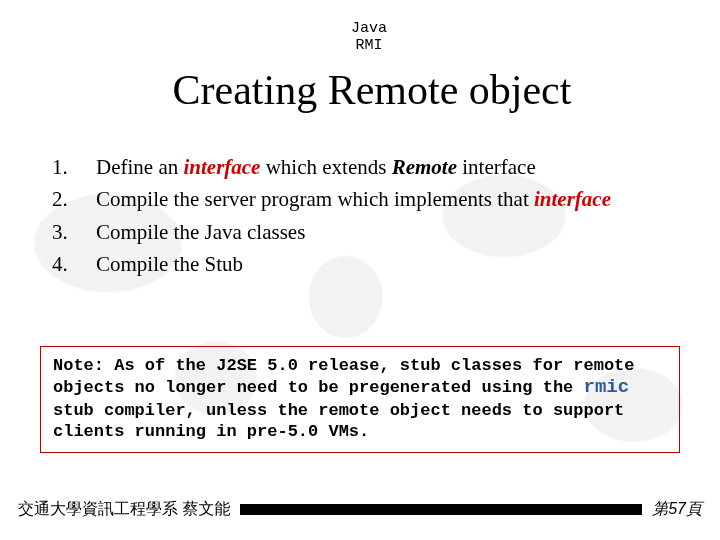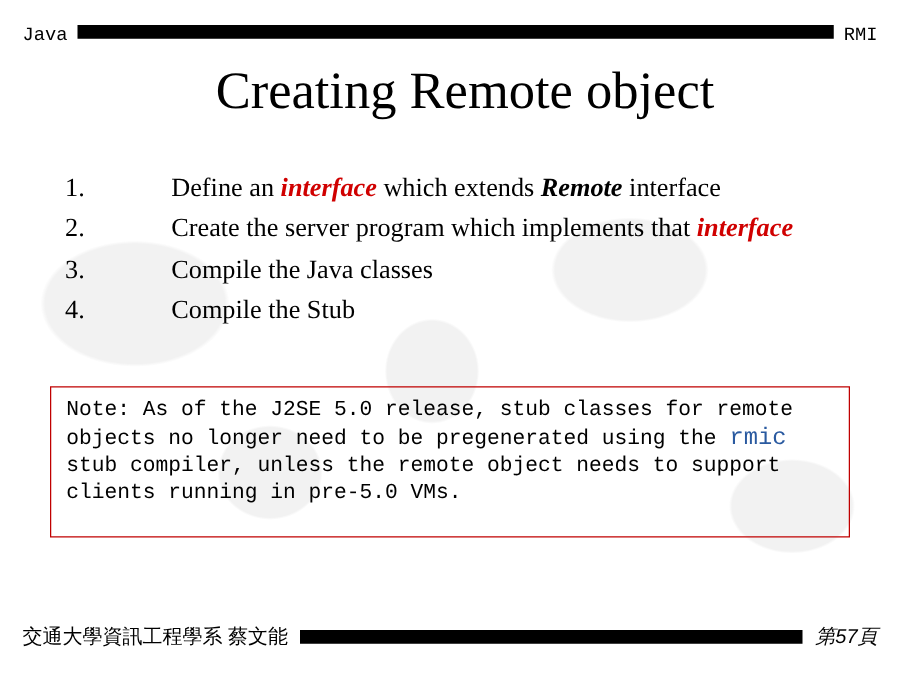--- a/index.html
+++ b/index.html
@@ -19,24 +19,25 @@
         radial-gradient(ellipse 180px 120px at 15% 45%, #666 0%, #666 40%, transparent 42%),
         radial-gradient(ellipse 100px 90px at 30% 70%, #666 0%, #666 40%, transparent 42%),
         radial-gradient(ellipse 150px 100px at 70% 40%, #666 0%, #666 40%, transparent 42%),
         radial-gradient(ellipse 90px 100px at 48% 55%, #666 0%, #666 40%, transparent 42%),
         radial-gradient(ellipse 120px 90px at 88% 75%, #666 0%, #666 40%, transparent 42%);
       z-index: 0;
     }
     .content { position: relative; z-index: 1; width: 100%; height: 100%; }
     .header-row {
       display: flex;
-      align-items: flex-start;
-      padding: 20px 18px 0 18px;
+      align-items: center;
+      padding: 20px 0 0 18px;
       font-family: "Courier New", monospace;
       font-size: 15px;
+      flex-direction: column;
     }
     .header-bar {
       flex: 1;
       height: 11px;
       background: #000;
       margin: 0 8px;
     }
     .title {
       text-align: center;
       font-size: 42px;
@@ -50,30 +51,30 @@
     .list-row {
       display: flex;
       font-size: 21px;
       line-height: 1.45;
       margin-bottom: 2px;
     }
     .num {
       width: 44px;
       font-family: "Times New Roman", serif;
     }
-    .txt { flex: 1; margin-left: 41px; }
+    .txt { flex: 1; }
     .bi { font-weight: bold; font-style: italic; }
     .bi-red { font-weight: bold; font-style: italic; color: #d00000; }
     .note-box {
-      margin: 46px 40px 0 40px;
+      margin: 66px 40px 0 40px;
       border: 1.5px solid #c00000;
-      padding: 8px 12px 24px 12px;
+      padding: 8px 12px 10px 12px;
       font-family: "Courier New", monospace;
       font-size: 17px;
-      font-weight: normal;
+      font-weight: bold;
       line-height: 1.25;
     }
     .rmic { color: #2a5aa0; font-family: "Courier New", monospace; font-size: 19px; }
     .footer-row {
       position: absolute;
       bottom: 20px;
       left: 18px; right: 18px;
       display: flex;
       align-items: center;
       font-size: 16px;
@@ -103,21 +104,21 @@
 
   <div class="title">Creating Remote object</div>
 
   <div class="list">
       <div class="list-row">
         <div class="num">1.</div>
         <div class="txt"><span>Define an </span><span class="bi-red">interface</span><span> which extends </span><span class="bi">Remote</span><span> interface</span></div>
       </div>
       <div class="list-row">
         <div class="num">2.</div>
-        <div class="txt"><span>Create the server program which  implements that </span><span class="bi-red">interface</span></div>
+        <div class="txt"><span>Compile the server program which  implements that </span><span class="bi-red">interface</span></div>
       </div>
       <div class="list-row">
         <div class="num">3.</div>
         <div class="txt"><span>Compile the Java classes</span></div>
       </div>
       <div class="list-row">
         <div class="num">4.</div>
         <div class="txt"><span>Compile the Stub</span></div>
       </div>
     </div>

